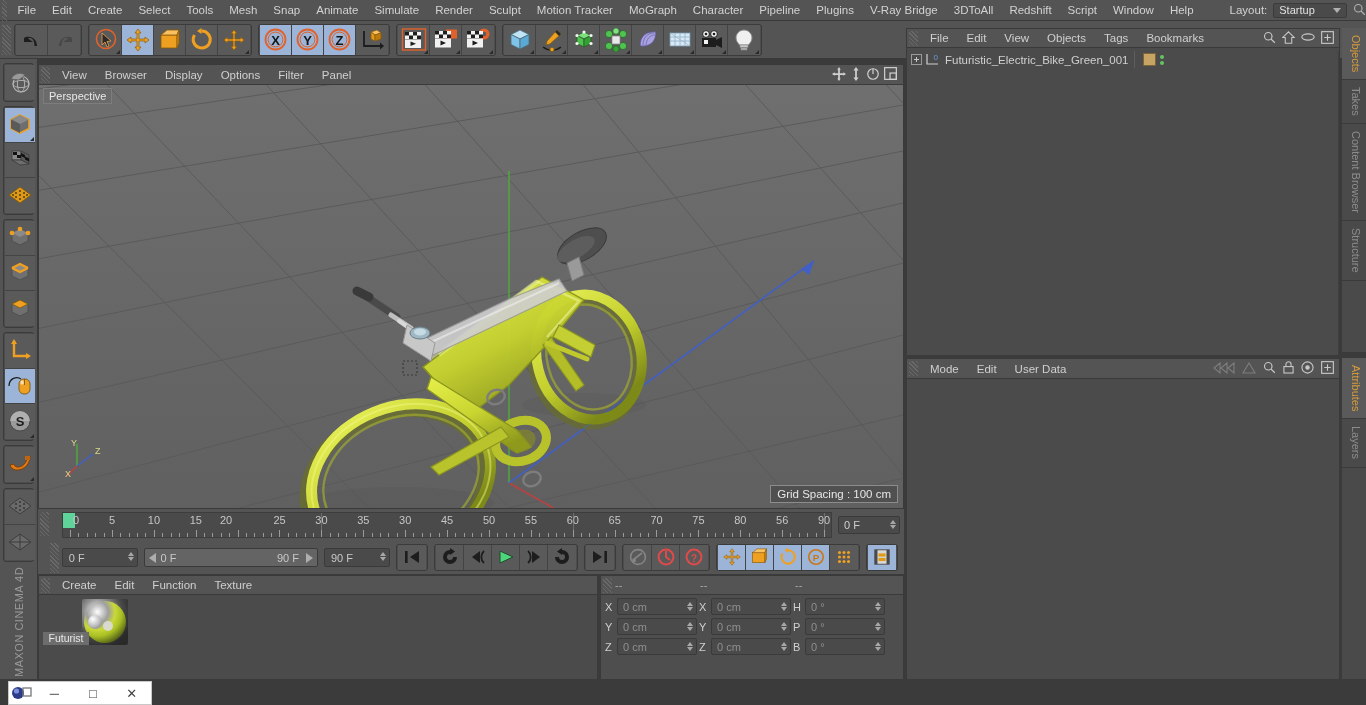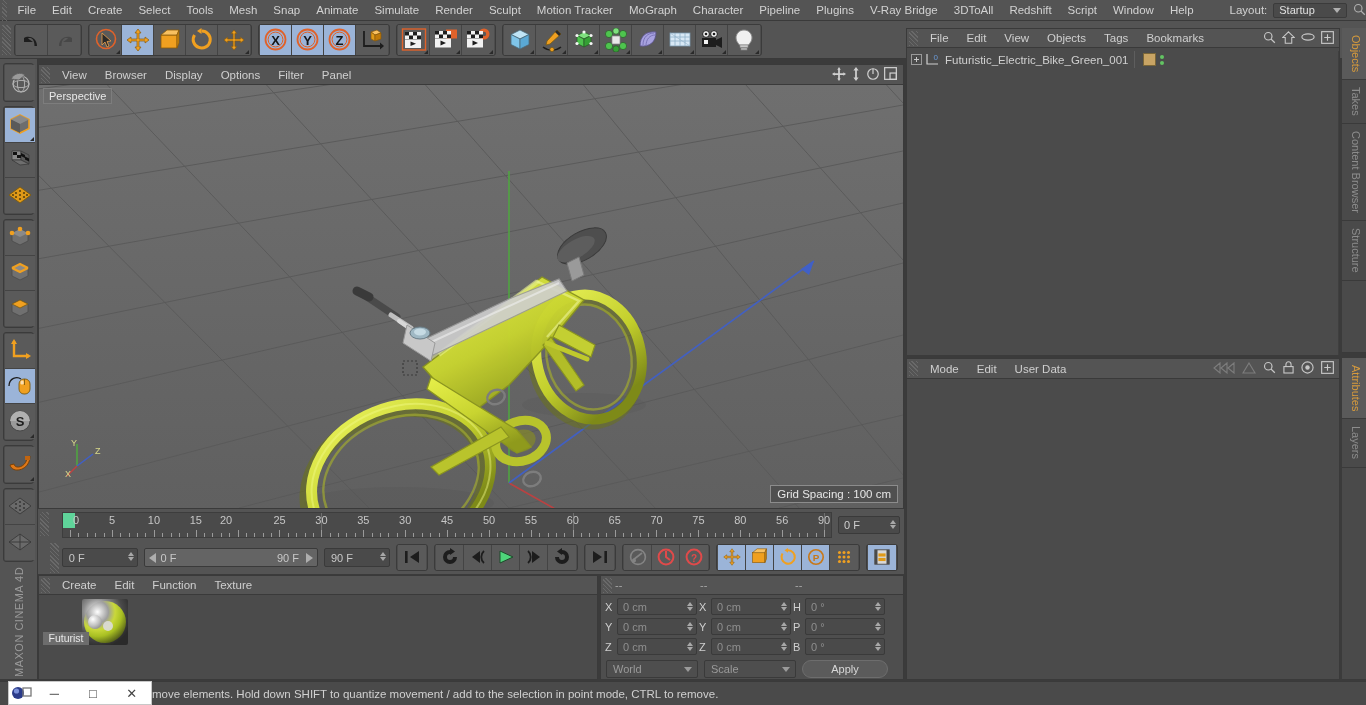--- a/index.html
+++ b/index.html
@@ -1351,31 +1351,20 @@
         <span class="co-lab">B</span>
         <span class="co-inp" style="width:80px;">
           <span>0 °</span>
           <span class="spin">
               <i class="up"></i>
               <i class="dn"></i>
             </span>
         </span>
       </div>
     </div>
-    <div class="co-foot">
-      <div class="co-sel">
-        <span>World</span>
-        <span class="caret"></span>
-      </div>
-      <div class="co-sel">
-        <span>Scale</span>
-        <span class="caret"></span>
-      </div>
-      <div class="co-apply">Apply</div>
-    </div>
   </div>
 
   <div class="objman">
     <div class="om-menubar">
       <div class="grip" style="height:15px;"></div>
       <div class="vp-menu-item">File</div>
       <div class="vp-menu-item">Edit</div>
       <div class="vp-menu-item">View</div>
       <div class="vp-menu-item">Objects</div>
       <div class="vp-menu-item">Tags</div>
@@ -1480,23 +1469,20 @@
     <div class="vtab">Structure</div>
     <div class="vtab-filler"></div>
   </div>
 
   <div class="vtabs-bot">
     <div class="vtab active">Attributes</div>
     <div class="vtab">Layers</div>
     <div class="vtab-filler"></div>
   </div>
 
-  <div class="statusbar">
-    <div class="status-text">move elements. Hold down SHIFT to quantize movement / add to the selection in point mode, CTRL to remove.</div>
-  </div>
 
   <div class="taskbar-win">
     <div class="tw-icon">
       <svg width="22" height="16" viewBox="0 0 22 16">
           <circle cx="7" cy="8" r="6" fill="#2b3b8a"></circle>
           <circle cx="5.5" cy="6" r="2.6" fill="#8aa0e8" opacity=".85"></circle>
           <rect x="12" y="3" width="8" height="8" fill="none" stroke="#777" stroke-width="1.3"></rect>
         </svg>
     </div>
     <div class="tw-btn">─</div>

